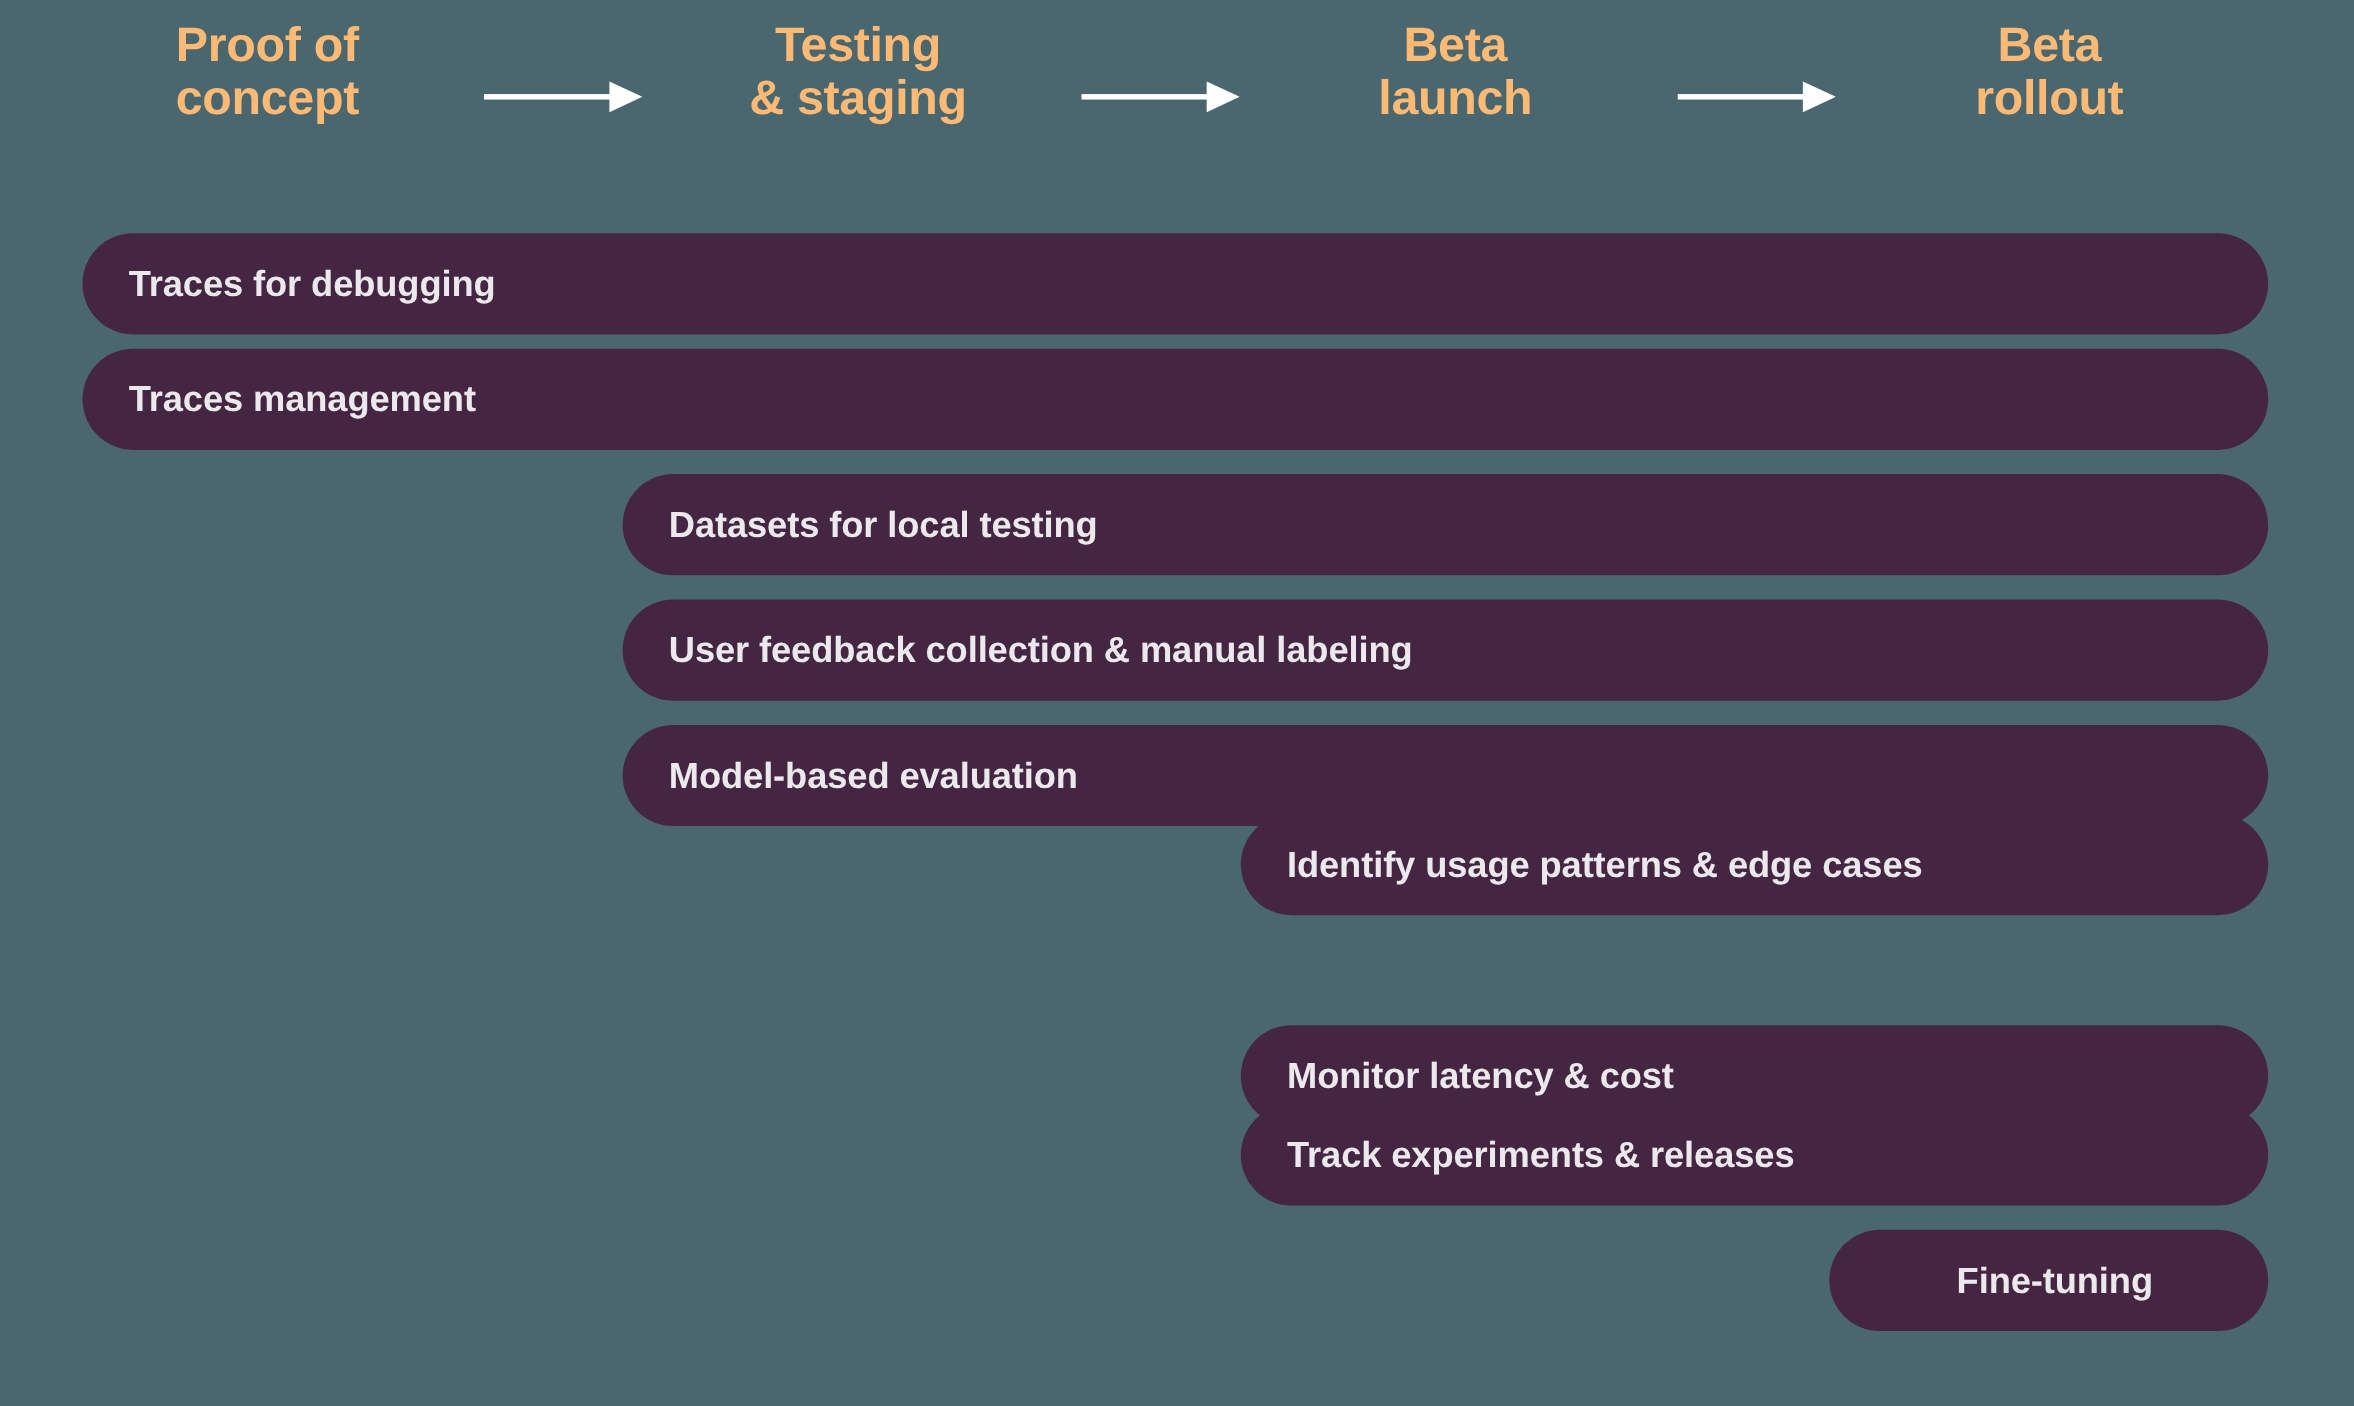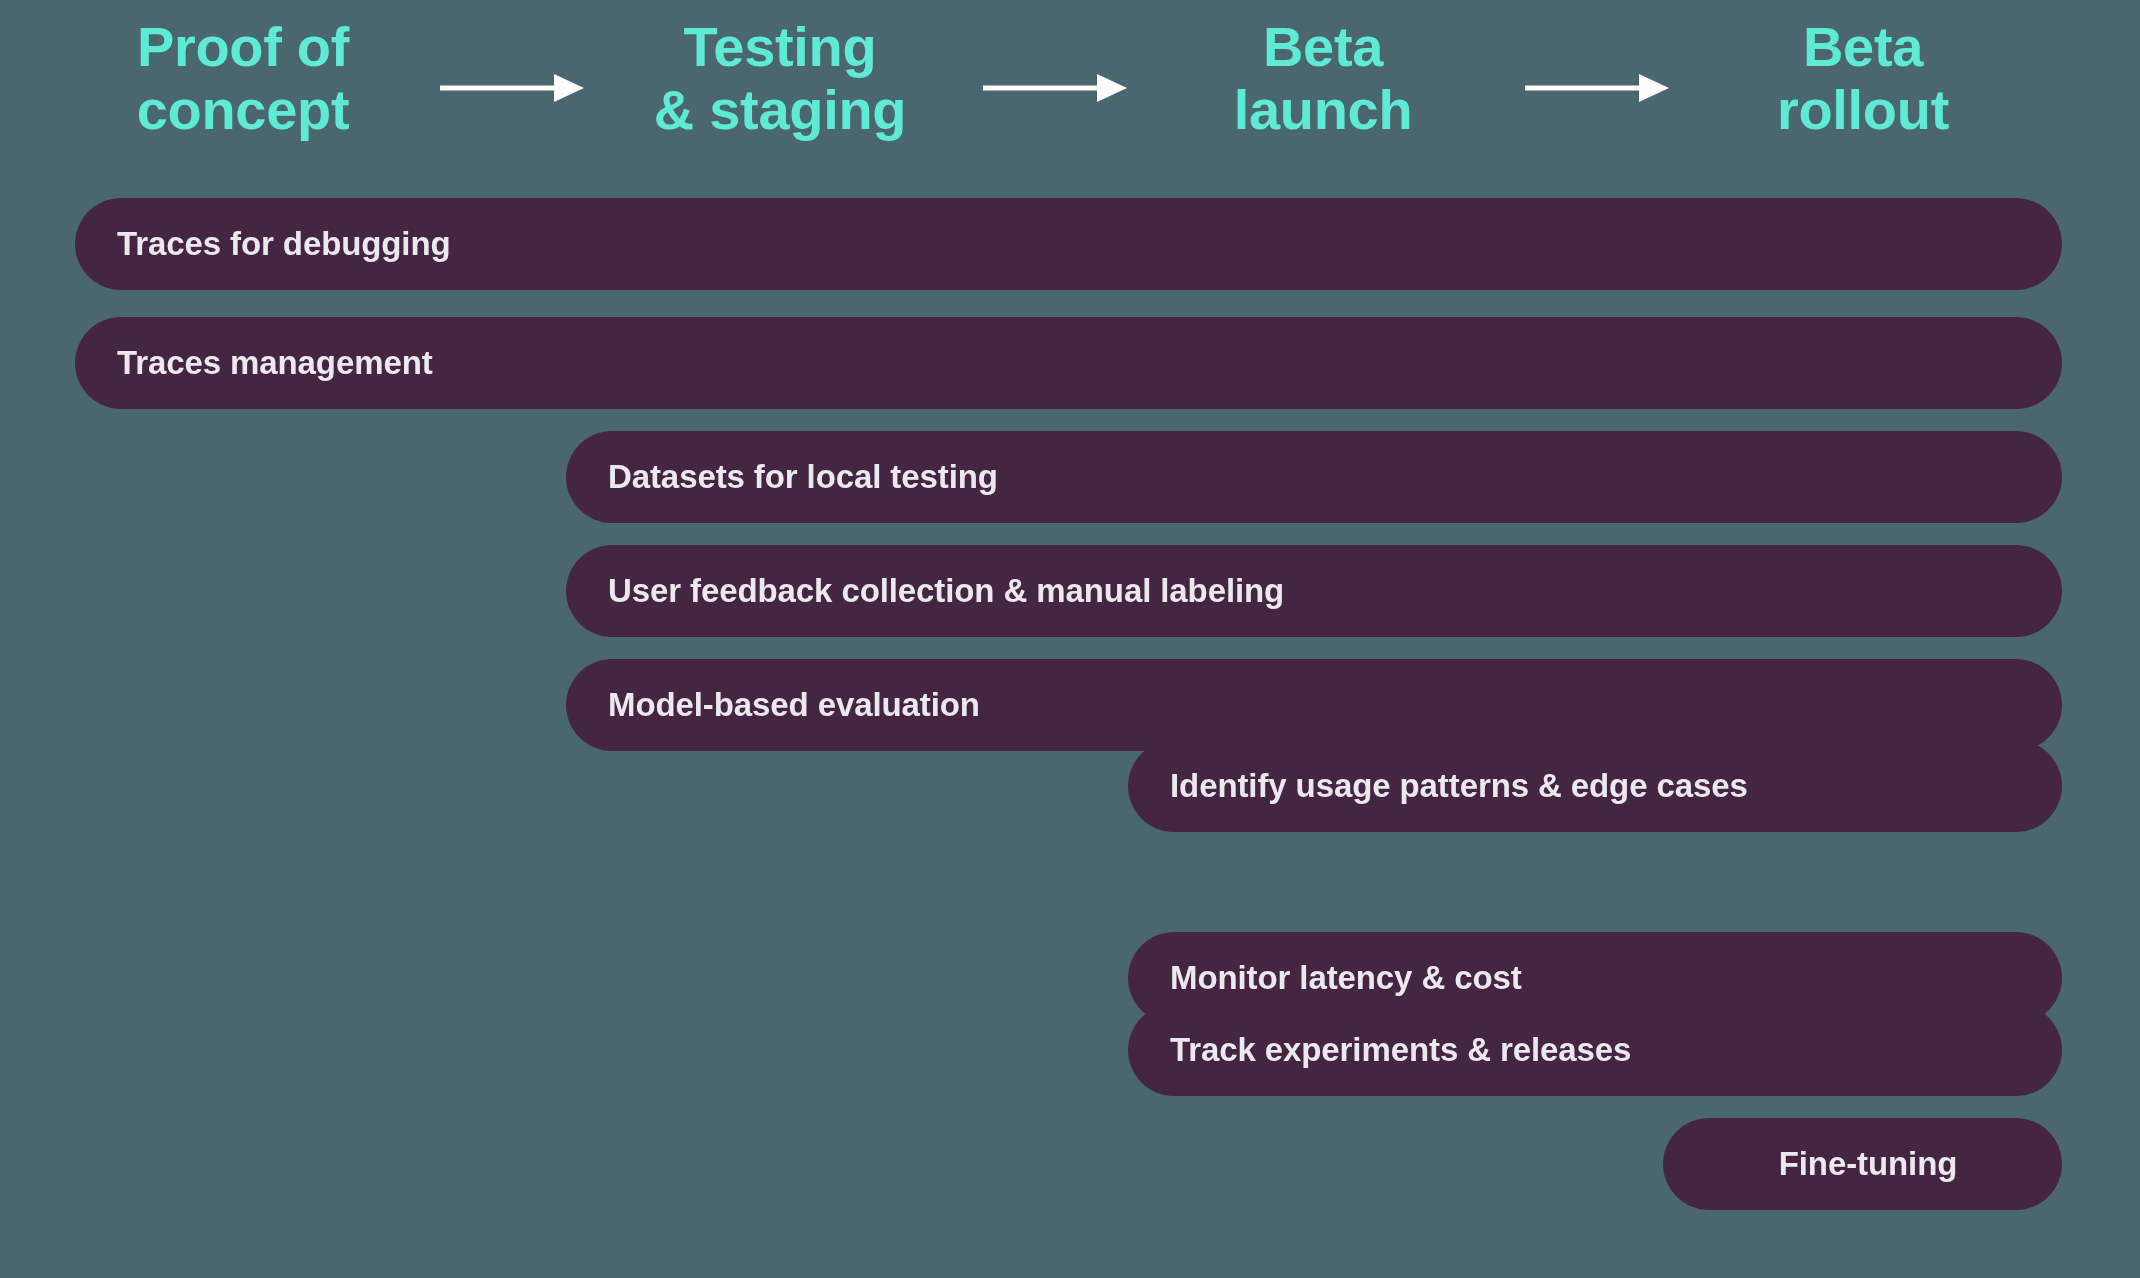--- a/index.html
+++ b/index.html
@@ -16,22 +16,22 @@
     font-family: "Liberation Sans", sans-serif;
     -webkit-font-smoothing: antialiased;
   }
 
   
   .stage-label {
     position: absolute;
     top: 16px;
     transform: translateX(-50%);
     text-align: center;
-    color: #5eead4;
-    font-size: 56px;
+    color: #fdba74;
+    font-size: 44px;
     font-weight: bold;
     line-height: 1.12;
     letter-spacing: -0.3px;
     white-space: pre-line;
     user-select: none;
   }
 
   .stage-arrow {
     position: absolute;
     top: 72px;
@@ -85,21 +85,21 @@
       <svg class="stage-arrow" width="144" height="32" viewBox="0 0 144 32" style="left: 983px;">
         <rect x="0" y="13.5" width="118" height="5" fill="#ffffff"></rect>
         <polygon points="114,2 144,16 114,30" fill="#ffffff"></polygon>
       </svg>
       <svg class="stage-arrow" width="144" height="32" viewBox="0 0 144 32" style="left: 1525px;">
         <rect x="0" y="13.5" width="118" height="5" fill="#ffffff"></rect>
         <polygon points="114,2 144,16 114,30" fill="#ffffff"></polygon>
       </svg>
     </div>
   <div id="pills-layer">
-      <div class="pill" style="left: 75px; width: 1987px; top: 198px; align-items: center;">
+      <div class="pill" style="left: 75px; width: 1987px; top: 212px; align-items: center;">
         <span class="pill-label">Traces for debugging</span>
       </div>
       <div class="pill" style="left: 75px; width: 1987px; top: 317px;">
         <span class="pill-label">Traces management</span>
       </div>
       <div class="pill" style="left: 566px; width: 1496px; top: 431px;">
         <span class="pill-label">Datasets for local testing</span>
       </div>
       <div class="pill" style="left: 566px; width: 1496px; top: 545px; text-align: center;">
         <span class="pill-label">User feedback collection &amp; manual labeling</span>

